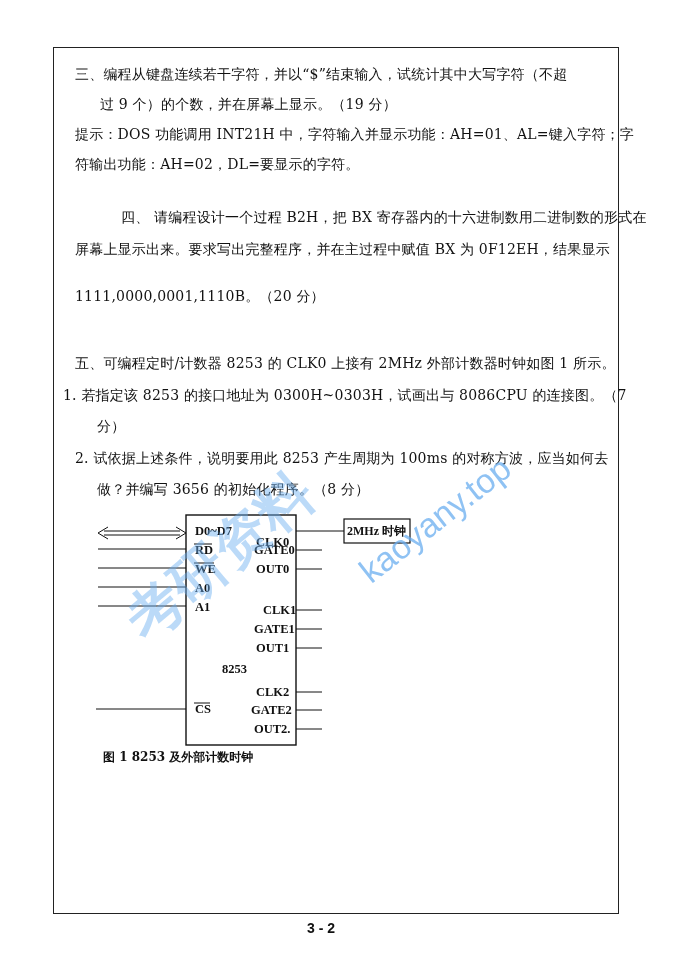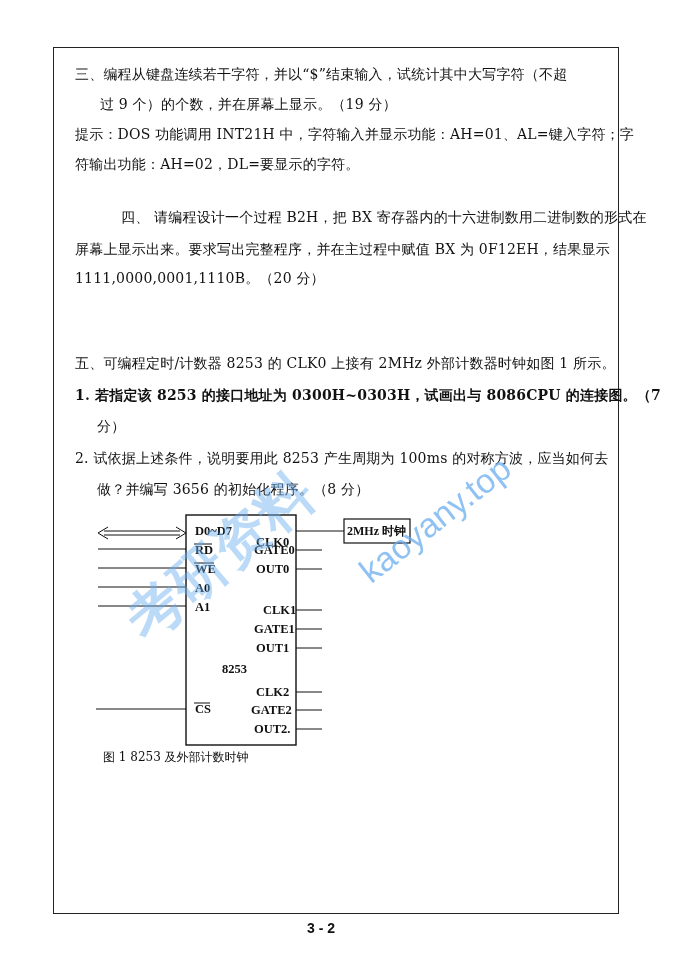--- a/index.html
+++ b/index.html
@@ -1,40 +1,40 @@
 <!DOCTYPE html>
 <html><head>
 <meta charset="utf-8">
 <style>
   html,body{margin:0;padding:0;background:#fff;}
   body{width:676px;height:961px;position:relative;overflow:hidden;font-family:"DejaVu Serif","Liberation Serif",serif;color:#111;}
   .frame{position:absolute;left:53px;top:47px;width:566px;height:867px;border:1.6px solid #222;box-sizing:border-box;}
   .line{position:absolute;font-size:14px;white-space:nowrap;letter-spacing:0.2px;}
   .fig{position:absolute;left:8px;top:0;width:676px;height:961px;padding-left:20px;}
   .pin{position:absolute;font-family:"Liberation Serif",serif;font-size:12.5px;font-weight:bold;}
-  .caption{position:absolute;left:103px;top:749px;font-size:12px;font-weight:normal;}
+  .caption{position:absolute;left:103px;top:749px;font-size:12px;font-weight:bold;}
   .pageno{position:absolute;left:307px;top:920px;font-size:14px;font-family:"Liberation Sans",sans-serif;font-weight:bold;text-align:center;}
   .wm{position:absolute;color:#6aaef0;opacity:0.75;font-family:"Liberation Sans",sans-serif;}
 </style>
 </head>
 <body>
 
 <div class="frame"></div>
 
 <div class="line" style="left:75px;top:66px;">三、编程从键盘连续若干字符，并以“$”结束输入，试统计其中大写字符（不超</div>
 <div class="line" style="left:100px;top:96px;">过 9 个）的个数，并在屏幕上显示。（19 分）</div>
 <div class="line" style="left:75px;top:126px;">提示：DOS 功能调用 INT21H 中，字符输入并显示功能：AH=01、AL=键入字符；字</div>
 <div class="line" style="left:75px;top:156px;">符输出功能：AH=02，DL=要显示的字符。</div>
 
 <div class="line" style="left:73px;top:209px;margin-left:48px;">四、 请编程设计一个过程 B2H，把 BX 寄存器内的十六进制数用二进制数的形式在</div>
 <div class="line" style="left:75px;top:241px;">屏幕上显示出来。要求写出完整程序，并在主过程中赋值 BX 为 0F12EH，结果显示</div>
-<div class="line" style="left:75px;top:270px;text-align:right;">1111,0000,0001,1110B。（20 分）</div>
+<div class="line" style="left:75px;top:288px;text-align:right;">1111,0000,0001,1110B。（20 分）</div>
 
 <div class="line" style="left:75px;top:355px;">五、可编程定时/计数器 8253 的 CLK0 上接有 2MHz 外部计数器时钟如图 1 所示。</div>
-<div class="line" style="left:75px;top:387px;font-weight:bold;">1.  若指定该 8253 的接口地址为 0300H~0303H，试画出与 8086CPU 的连接图。（7</div>
+<div class="line" style="left:63px;top:387px;">1.  若指定该 8253 的接口地址为 0300H~0303H，试画出与 8086CPU 的连接图。（7</div>
 <div class="line" style="left:97px;top:418px;">分）</div>
 <div class="line" style="left:75px;top:450px;">2.  试依据上述条件，说明要用此 8253 产生周期为 100ms 的对称方波，应当如何去</div>
 <div class="line" style="left:97px;top:481px;">做？并编写 3656 的初始化程序。（8 分）</div>
 
 <div class="fig">
   <svg width="676" height="961" style="position:absolute;left:0;top:0;">
 
     <rect x="178" y="515" width="110" height="230" fill="none" stroke="#111" stroke-width="1.4"></rect>
 
     <line x1="96" y1="531" x2="172" y2="531" stroke="#111" stroke-width="1"></line>

